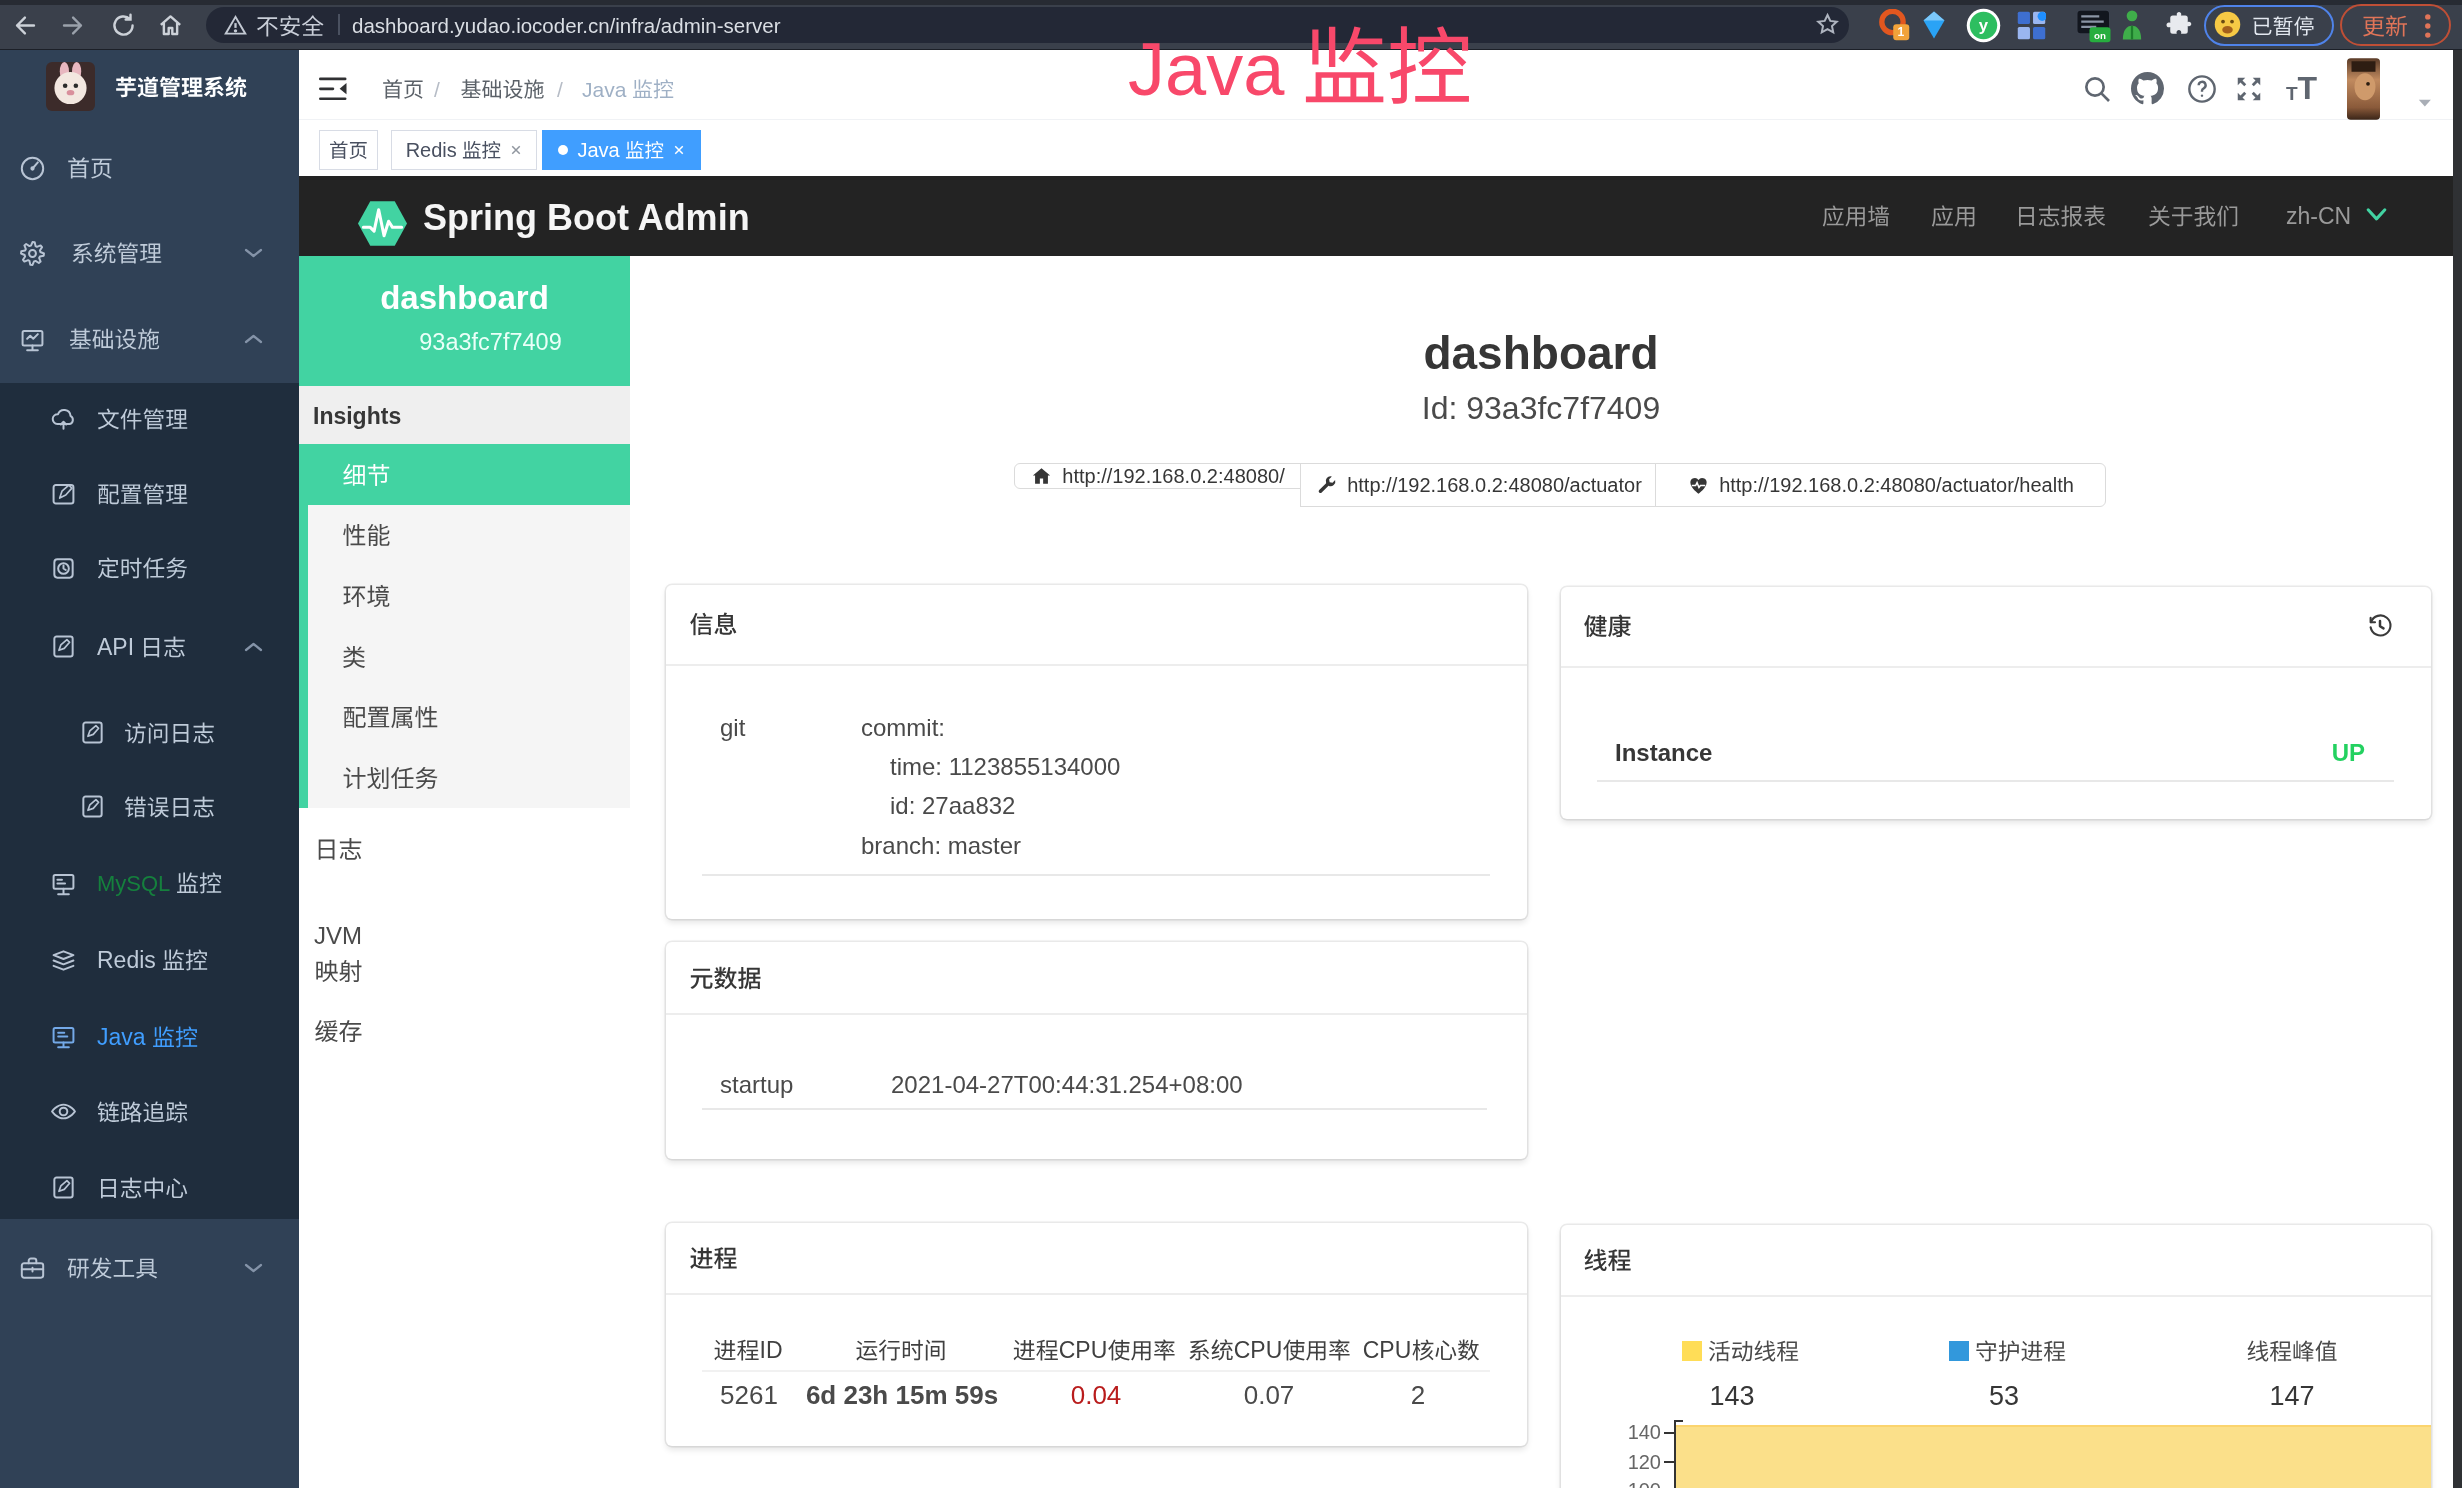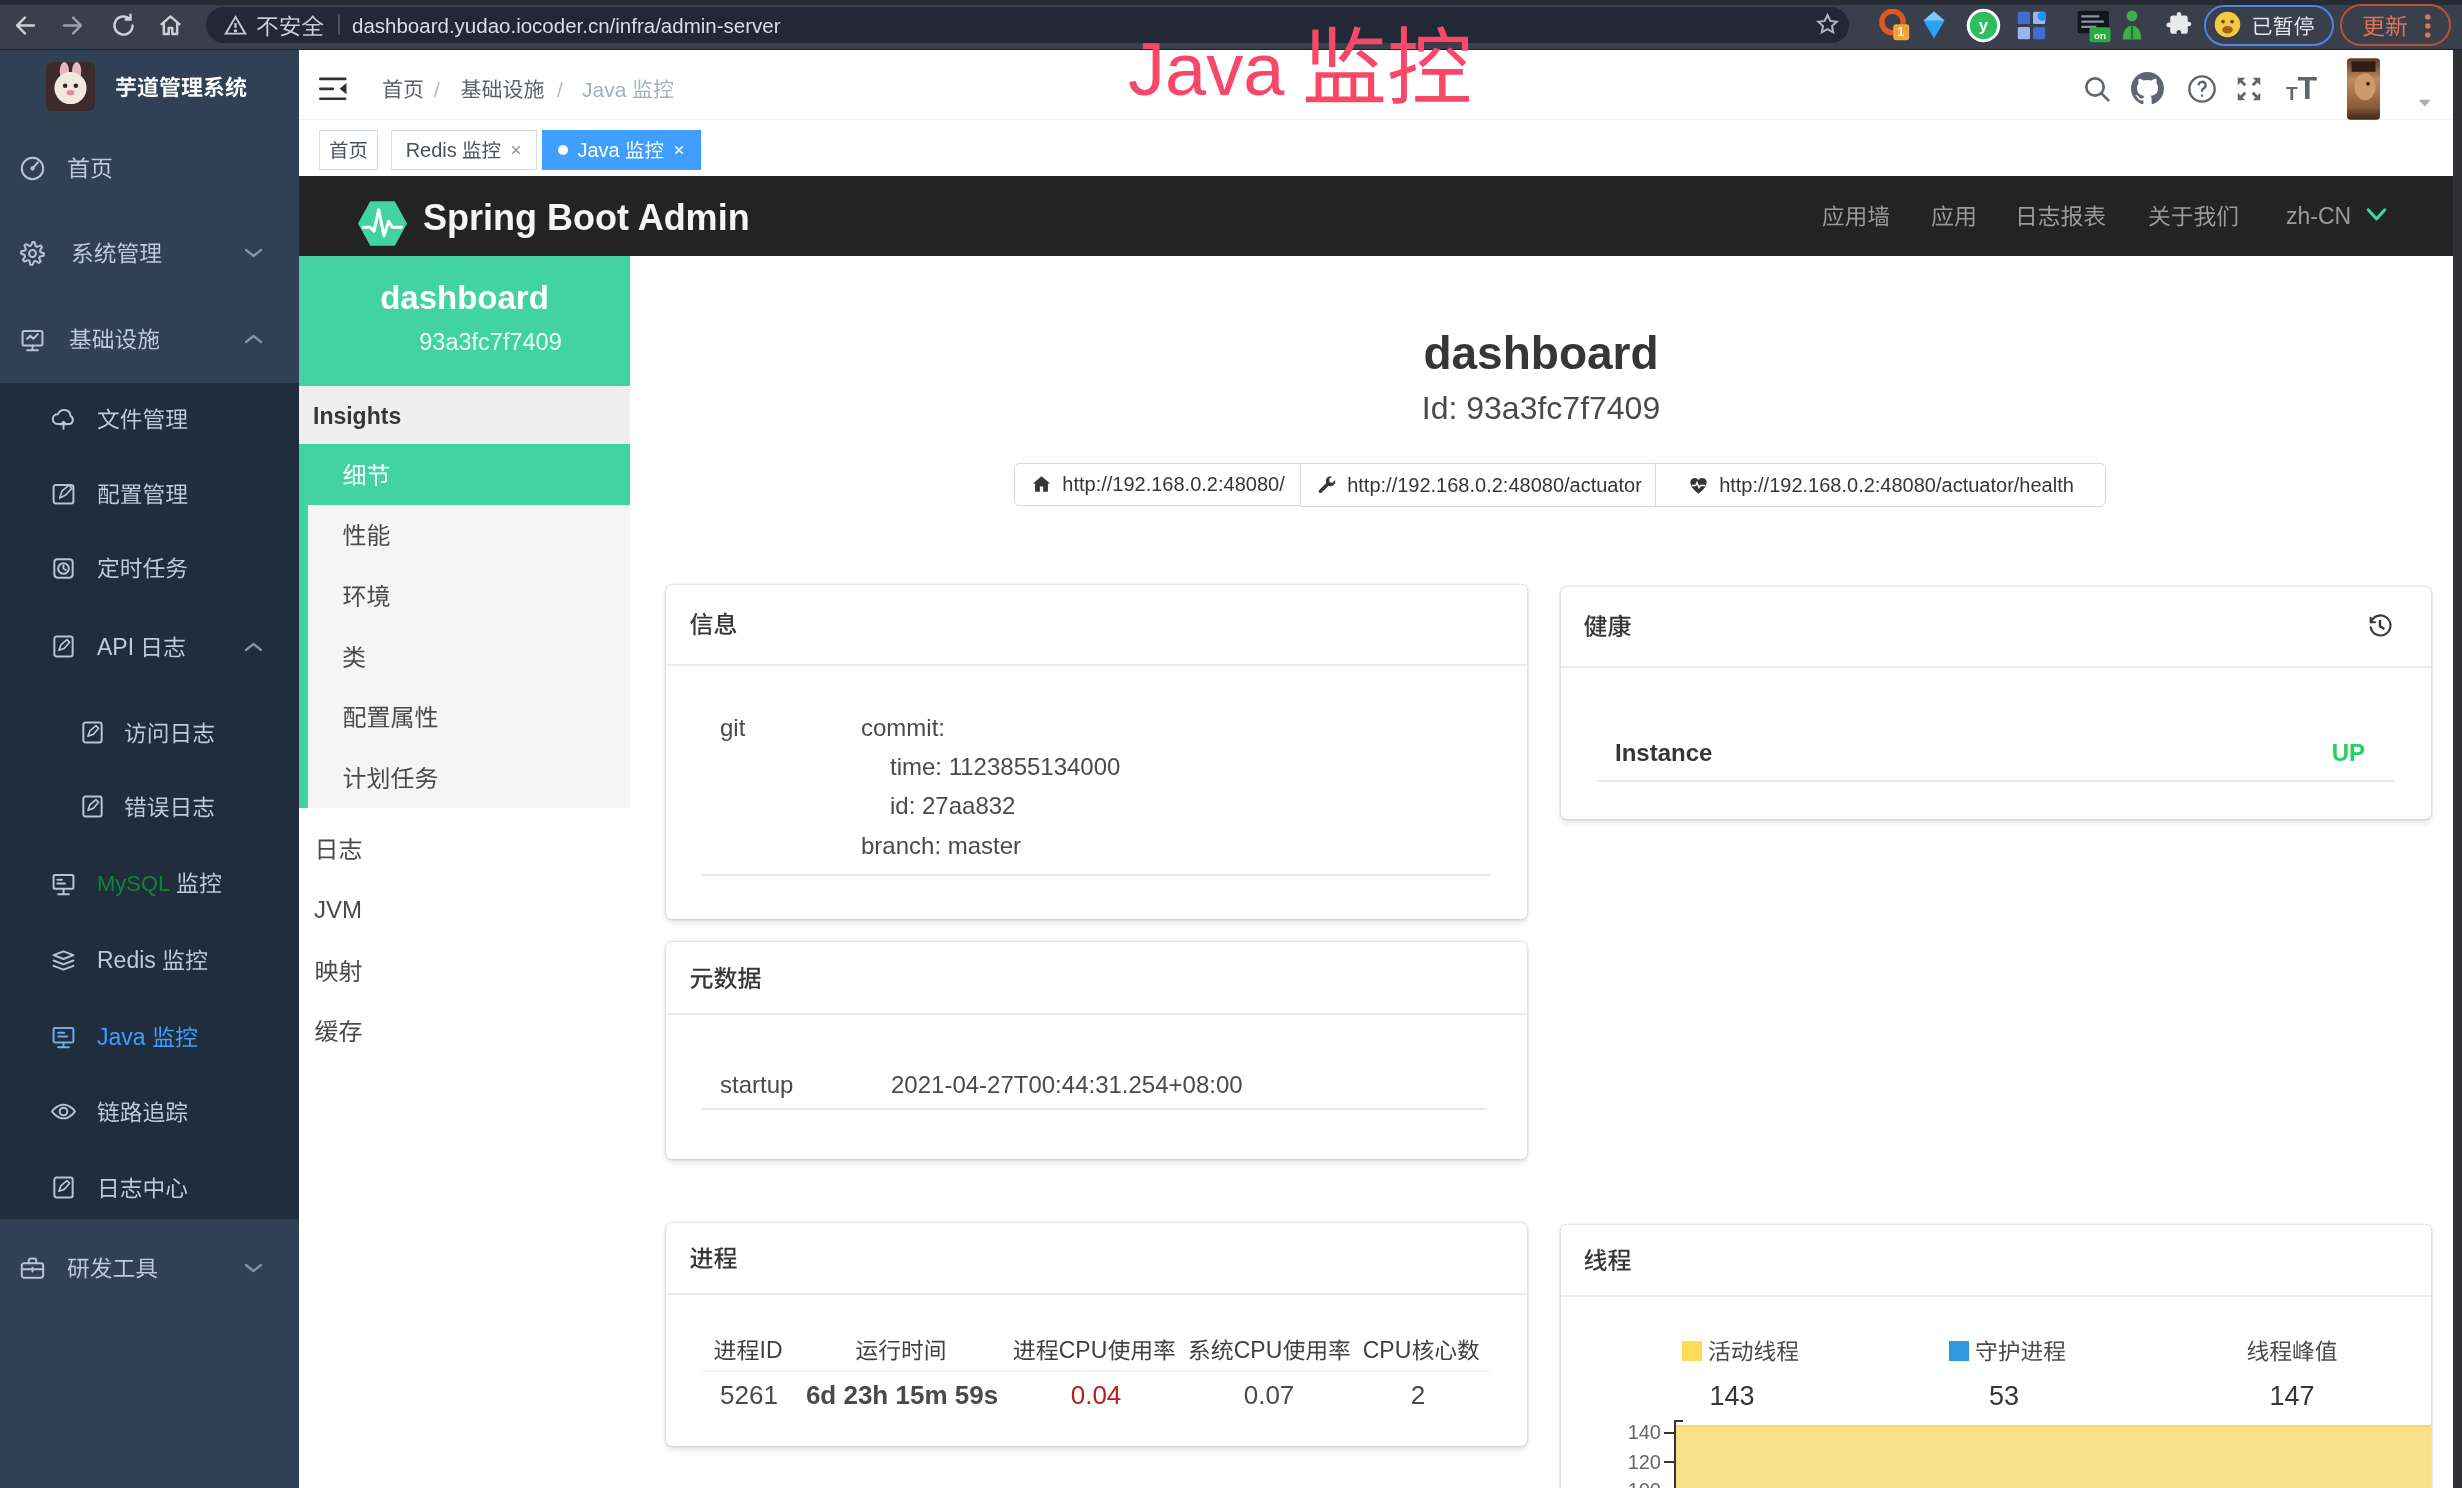--- a/index.html
+++ b/index.html
@@ -488,38 +488,38 @@
       <path transform="translate(2000 0)" d="M343 -31V41H944V-31H677V-340H960V-412H677V-691C767 -708 852 -729 920 -752L864 -815C741 -770 523 -731 337 -706C345 -689 356 -661 359 -643C437 -652 520 -663 601 -677V-412H304V-340H601V-31ZM295 -840C232 -683 130 -529 22 -431C36 -413 60 -374 68 -356C108 -395 148 -441 186 -492V80H260V-603C301 -671 338 -744 367 -817Z"></path>
       <path transform="translate(3000 0)" d="M446 -381C442 -345 435 -312 427 -282H126V-216H404C346 -87 235 -20 57 14C70 29 91 62 98 78C296 31 420 -53 484 -216H788C771 -84 751 -23 728 -4C717 5 705 6 684 6C660 6 595 5 532 -1C545 18 554 46 556 66C616 69 675 70 706 69C742 67 765 61 787 41C822 10 844 -66 866 -248C868 -259 870 -282 870 -282H505C513 -311 519 -342 524 -375ZM745 -673C686 -613 604 -565 509 -527C430 -561 367 -604 324 -659L338 -673ZM382 -841C330 -754 231 -651 90 -579C106 -567 127 -540 137 -523C188 -551 234 -583 275 -616C315 -569 365 -529 424 -497C305 -459 173 -435 46 -423C58 -406 71 -376 76 -357C222 -375 373 -406 508 -457C624 -410 764 -382 919 -369C928 -390 945 -420 961 -437C827 -444 702 -463 597 -495C708 -549 802 -619 862 -710L817 -741L804 -737H397C421 -766 442 -796 460 -826Z"></path>
     </svg>
   </div>
 <div class="a f" style="left:314px;top:849px;transform:translate(0,-50%);">
     <svg style="display:block;" width="49" height="24" viewBox="0 -880 2000 1000" fill="#4a4a4a">
       <path transform="translate(0 0)" d="M253 -352H752V-71H253ZM253 -426V-697H752V-426ZM176 -772V69H253V4H752V64H832V-772Z"></path>
       <path transform="translate(1000 0)" d="M270 -256V-38C270 44 301 66 416 66C440 66 618 66 644 66C741 66 765 33 776 -98C755 -103 724 -113 707 -126C702 -19 693 -2 639 -2C600 -2 450 -2 420 -2C356 -2 345 -9 345 -39V-256ZM378 -316C460 -268 556 -194 601 -143L656 -194C608 -246 510 -315 430 -361ZM744 -232C794 -147 850 -33 873 36L946 5C921 -62 862 -174 812 -257ZM150 -247C130 -169 95 -68 50 -5L117 30C162 -36 196 -143 217 -224ZM459 -840V-696H56V-624H459V-454H121V-383H886V-454H537V-624H947V-696H537V-840Z"></path>
     </svg>
   </div>
-<div class="a f" style="left:314px;top:910px;transform:translate(0,-50%);">
+<div class="a f" style="left:314px;top:936px;transform:translate(0,-50%);">
     <span style="font-size:24px;line-height:24px;color:#4a4a4a;font-weight:400;white-space:pre">JVM</span>
   </div>
 <div class="a f" style="left:314px;top:971px;transform:translate(0,-50%);">
     <svg style="display:block;" width="49" height="24" viewBox="0 -880 2000 1000" fill="#4a4a4a">
       <path transform="translate(0 0)" d="M630 -835V-680H438V-349H371V-280H614C586 -159 513 -54 326 22C342 35 363 62 373 78C553 3 635 -102 672 -221C721 -81 801 24 920 83C931 64 952 36 969 22C846 -30 764 -139 721 -280H966V-349H908V-680H699V-835ZM506 -349V-611H630V-454C630 -418 629 -383 625 -349ZM838 -349H695C698 -383 699 -418 699 -454V-611H838ZM270 -410V-178H145V-410ZM270 -476H145V-699H270ZM76 -767V-28H145V-110H340V-767Z"></path>
       <path transform="translate(1000 0)" d="M533 -421C583 -349 632 -250 650 -185L714 -214C693 -279 644 -375 591 -447ZM191 -529H390V-446H191ZM191 -586V-668H390V-586ZM191 -390H390V-305H191ZM52 -305V-238H307C237 -148 136 -70 31 -20C46 -8 72 20 82 34C197 -29 310 -124 388 -238H390V-4C390 10 385 15 370 15C355 16 307 17 256 15C265 33 276 63 280 81C350 81 396 79 424 69C450 57 460 36 460 -4V-728H298C311 -758 327 -795 340 -830L263 -841C256 -808 242 -763 228 -728H123V-305ZM778 -836V-609H498V-537H778V-14C778 4 771 8 753 9C737 10 681 10 619 8C630 28 641 60 645 79C727 80 777 78 807 65C837 54 849 33 849 -14V-537H958V-609H849V-836Z"></path>
     </svg>
   </div>
 <div class="a f" style="left:314px;top:1031px;transform:translate(0,-50%);">
     <svg style="display:block;" width="49" height="24" viewBox="0 -880 2000 1000" fill="#4a4a4a">
       <path transform="translate(0 0)" d="M35 -52 52 22C141 -10 260 -51 373 -91L361 -151C239 -113 116 -75 35 -52ZM599 -718C611 -674 622 -616 626 -582L690 -597C685 -629 672 -685 659 -728ZM879 -833C762 -807 549 -790 375 -784C382 -768 391 -743 392 -726C569 -730 786 -747 923 -777ZM56 -424C71 -431 95 -437 218 -451C174 -388 134 -338 116 -318C85 -282 61 -257 40 -252C48 -234 59 -199 63 -184C84 -196 118 -205 368 -256C366 -272 365 -300 366 -320L169 -284C247 -372 324 -480 388 -589L325 -627C306 -590 284 -553 262 -518L135 -507C194 -593 253 -703 298 -810L224 -839C183 -720 111 -591 88 -558C67 -524 49 -501 31 -497C40 -477 52 -440 56 -424ZM420 -697C438 -657 458 -603 467 -570L528 -591C519 -622 497 -674 478 -713ZM840 -739C819 -689 781 -619 747 -570H390V-508H511L504 -429H350V-365H495C471 -220 418 -63 283 26C300 38 323 61 333 78C426 13 484 -79 520 -179C552 -131 590 -88 635 -52C576 -16 507 8 432 25C445 38 466 66 473 82C554 62 628 32 692 -11C759 32 839 64 927 83C937 63 958 34 974 19C891 4 815 -22 750 -57C811 -113 858 -186 888 -281L846 -300L832 -297H554L567 -365H952V-429H576L584 -508H940V-570H820C849 -614 883 -667 911 -716ZM559 -239H800C775 -180 738 -132 693 -93C636 -134 591 -183 559 -239Z"></path>
       <path transform="translate(1000 0)" d="M613 -349V-266H335V-196H613V-10C613 4 610 8 592 9C574 10 514 10 448 8C458 29 468 58 471 79C557 79 613 79 647 68C680 56 689 35 689 -9V-196H957V-266H689V-324C762 -370 840 -432 894 -492L846 -529L831 -525H420V-456H761C718 -416 663 -375 613 -349ZM385 -840C373 -797 359 -753 342 -709H63V-637H311C246 -499 153 -370 31 -284C43 -267 61 -235 69 -216C112 -247 152 -282 188 -320V78H264V-411C316 -481 358 -557 394 -637H939V-709H424C438 -746 451 -784 462 -821Z"></path>
     </svg>
   </div>
 <div class="a" style="left:629px;top:326px;width:1824px;text-align:center;font-size:46px;font-weight:700;color:#363636">dashboard</div>
 <div class="a" style="left:629px;top:390px;width:1824px;text-align:center;font-size:32px;color:#4a4a4a">Id: 93a3fc7f7409</div>
-<div class="a f" style="left:1014px;top:463px;width:287px;height:43px;background:#fff;border:1.5px solid #dbdbdb;border-radius:6px 0 0 6px;justify-content:center">
+<div class="a f" style="left:1014px;top:463px;width:287px;height:26px;background:#fff;border:1.5px solid #dbdbdb;border-radius:6px 0 0 6px;justify-content:center">
     <svg width="23" height="23" viewBox="0 0 24 24" style="margin-right:9px">
       <path d="M12 3.5 3 11h2.3v8.5h5V14h3.4v5.5h5V11H21z" fill="#363636"></path>
     </svg>
     <span style="font-size:20px;color:#363636">http://192.168.0.2:48080/</span>
   </div>
 <div class="a f" style="left:1300px;top:463px;width:357px;height:44px;background:#fff;border:1.5px solid #dbdbdb;justify-content:center">
     <svg width="23" height="23" viewBox="0 0 24 24" style="margin-right:9px">
       <path d="M21 6.2a5 5 0 0 1-6.9 6L7 19.3a1.8 1.8 0 0 1-2.6-2.6L11.6 9.6a5 5 0 0 1 6-6.9L14.7 5.6l.6 3 3 .6z" fill="#363636"></path>
     </svg>
     <span style="font-size:20px;color:#363636">http://192.168.0.2:48080/actuator</span>

